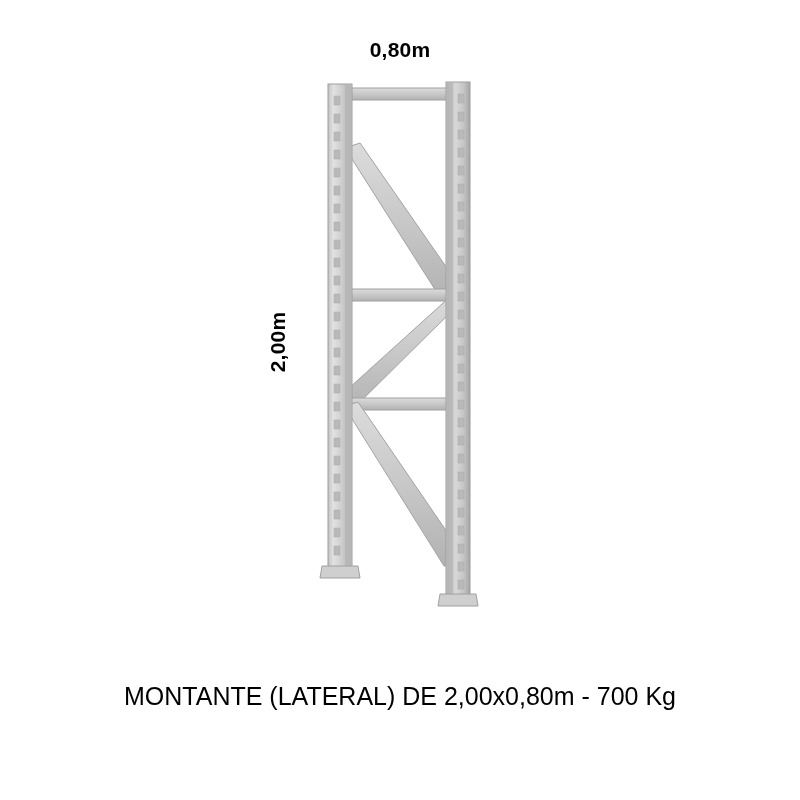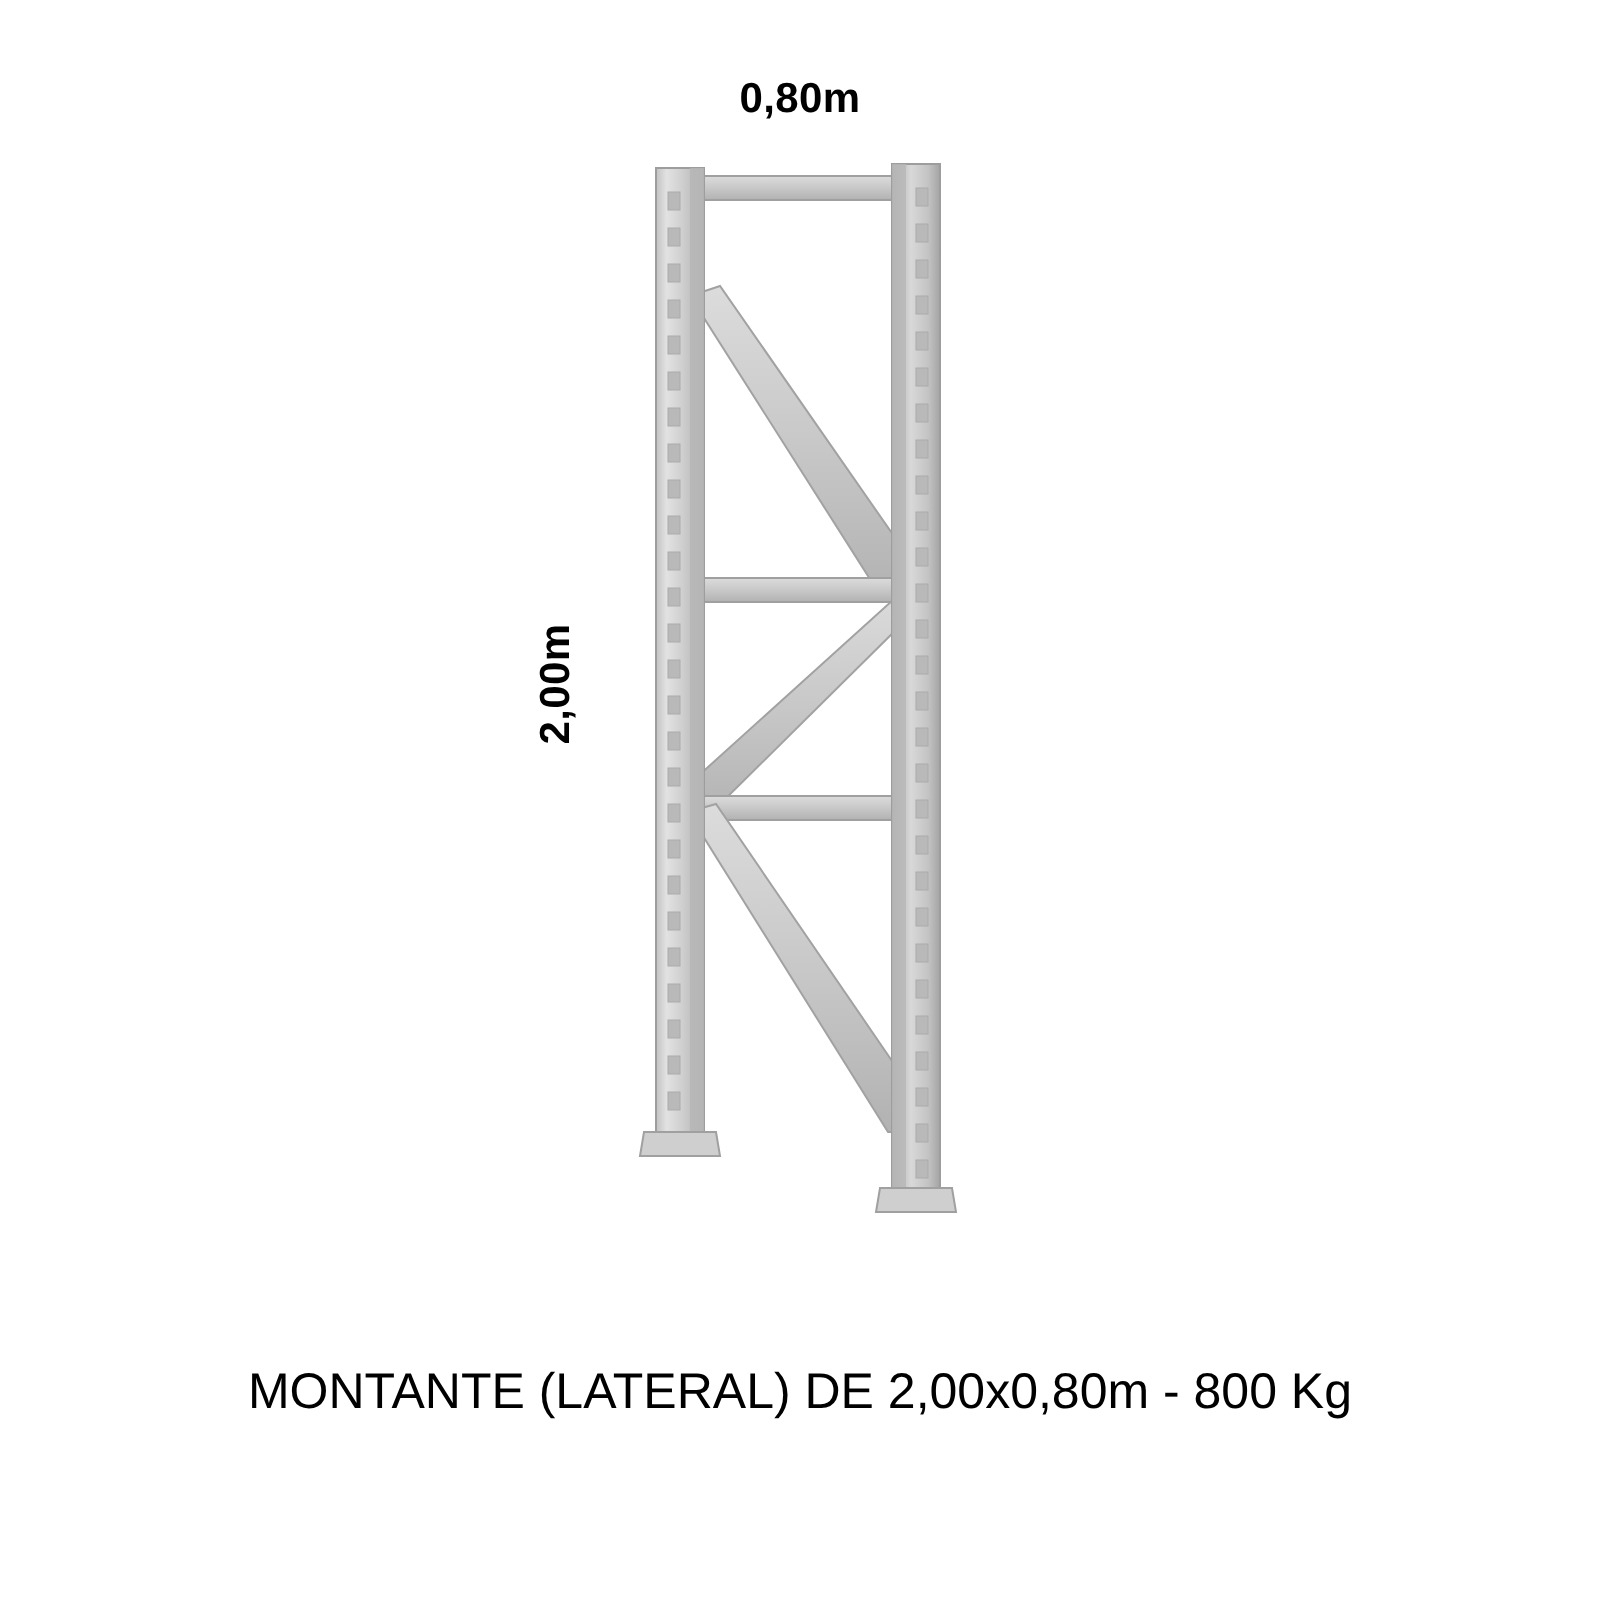--- a/index.html
+++ b/index.html
@@ -197,15 +197,15 @@
         <polygon points="440,594 476,594 478,606 438,606" fill="#cfcfcf" stroke="#a0a0a0" stroke-width="1"></polygon>
       </g>
     </g>
 
   </svg>
 
   <div class="dim-label" id="width-label">0,80m</div>
 
   <div class="dim-label" id="height-label">2,00m</div>
 
-  <div id="caption">MONTANTE (LATERAL) DE 2,00x0,80m - 800 Kg</div>
+  <div id="caption">MONTANTE (LATERAL) DE 2,00x0,80m - 700 Kg</div>
 
 </div>
 
 </body></html>

